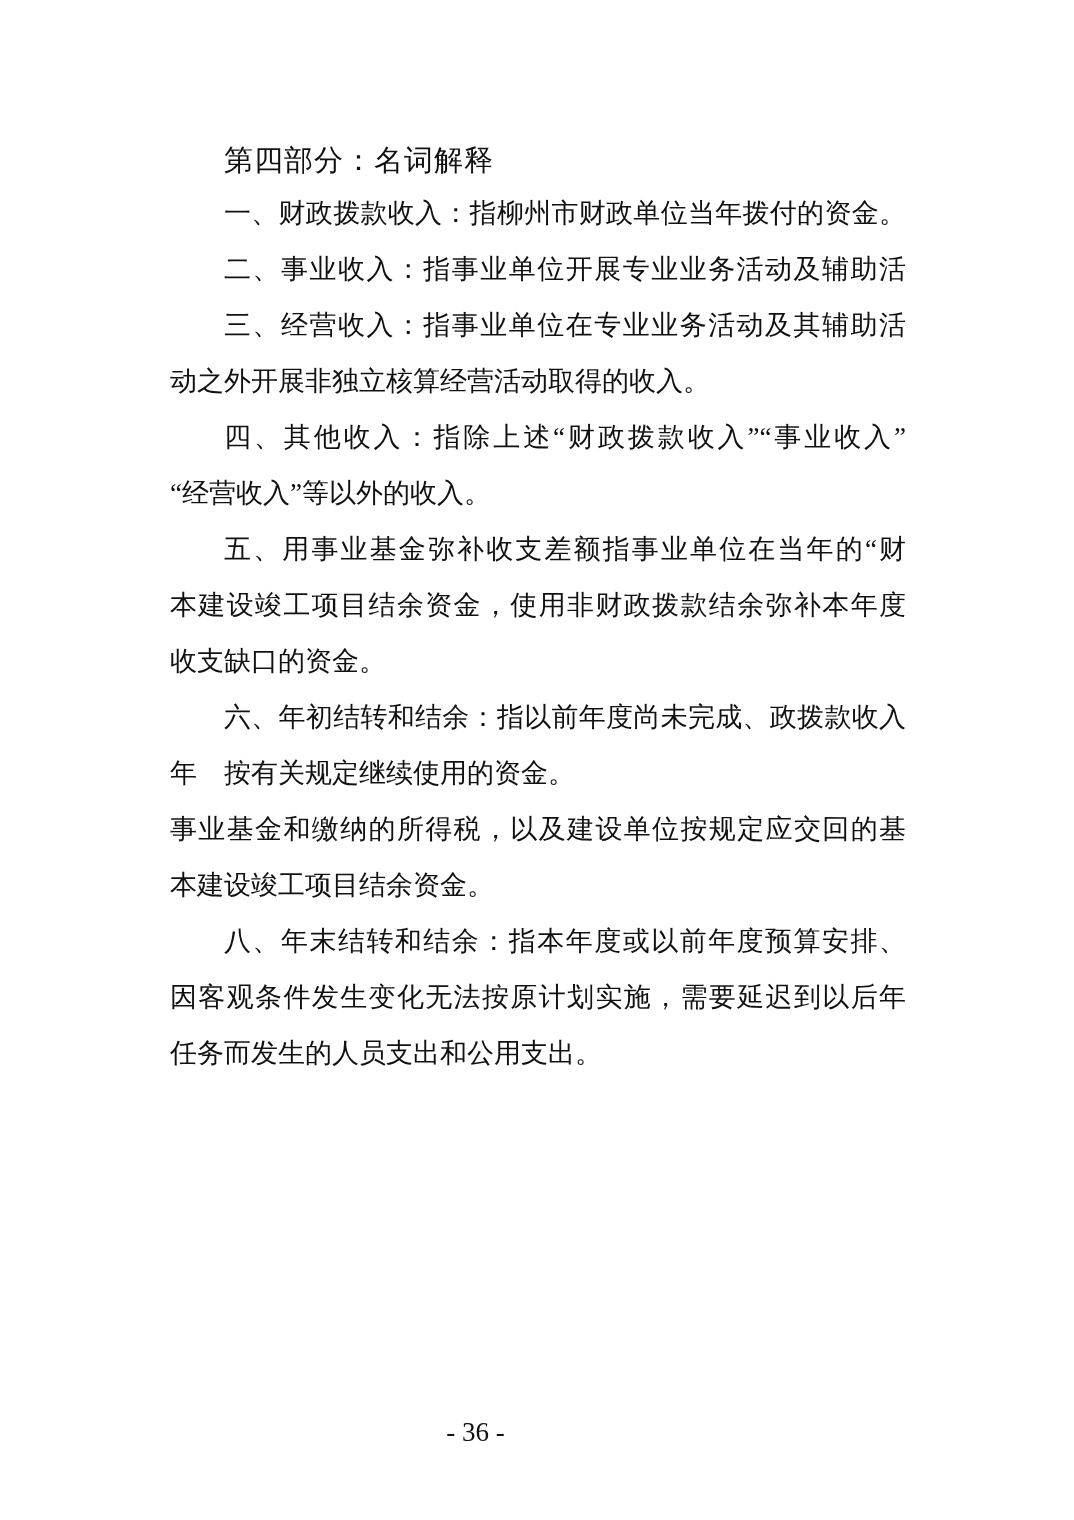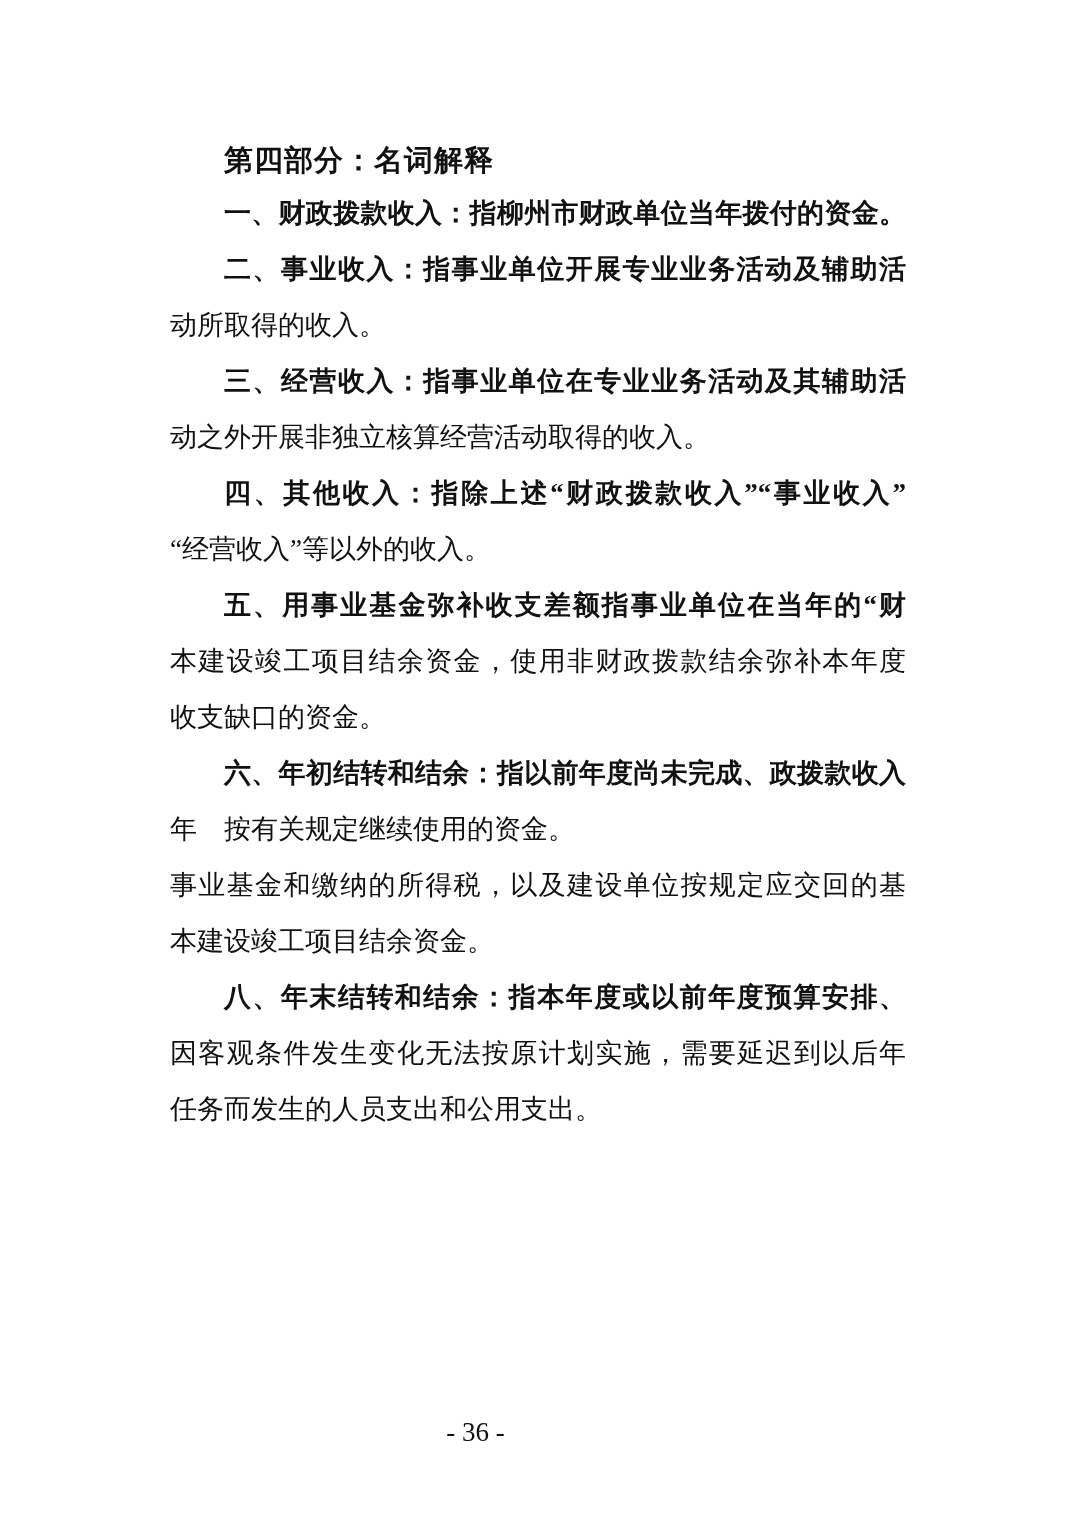--- a/index.html
+++ b/index.html
@@ -22,39 +22,38 @@
   }
   .heading {
     position: absolute;
     top: 134px;
     left: 170px;
     width: 736px;
     margin: 0;
     padding-left: 54px;
     font-size: 29px;
     line-height: 52px;
-    font-weight: bold;
+    font-weight: normal;
     letter-spacing: 1px;
   }
   .doc-body {
     position: absolute;
     top: 185px;
     left: 170px;
     width: 736px;
   }
   .line {
     margin: 0;
     font-size: 27px;
     line-height: 56px;
     height: 56px;
     text-align: left;
   }
   .line.indent {
     text-indent: 54px;
-    font-weight: bold;
   }
   .line.fill {
     text-align: justify;
     text-align-last: justify;
   }
   .page-number {
     position: absolute;
     top: 1412px;
     left: 0;
     width: 951px;
@@ -68,21 +67,20 @@
 <body>
 
 <div class="page">
 
   <h1 class="heading">第四部分：名词解释</h1>
 
   <div class="doc-body">
     <p class="line indent fill">一、财政拨款收入：指柳州市财政单位当年拨付的资金。</p>
 
     <p class="line indent fill">二、事业收入：指事业单位开展专业业务活动及辅助活</p>
-    <p class="line">动所取得的收入。</p>
 
     <p class="line indent fill">三、经营收入：指事业单位在专业业务活动及其辅助活</p>
     <p class="line">动之外开展非独立核算经营活动取得的收入。</p>
 
     <p class="line indent fill">四、其他收入：指除上述“财政拨款收入”“事业收入”</p>
     <p class="line">“经营收入”等以外的收入。</p>
 
     <p class="line indent fill">五、用事业基金弥补收支差额指事业单位在当年的“财</p>
     <p class="line fill">本建设竣工项目结余资金，使用非财政拨款结余弥补本年度</p>
     <p class="line">收支缺口的资金。</p>

